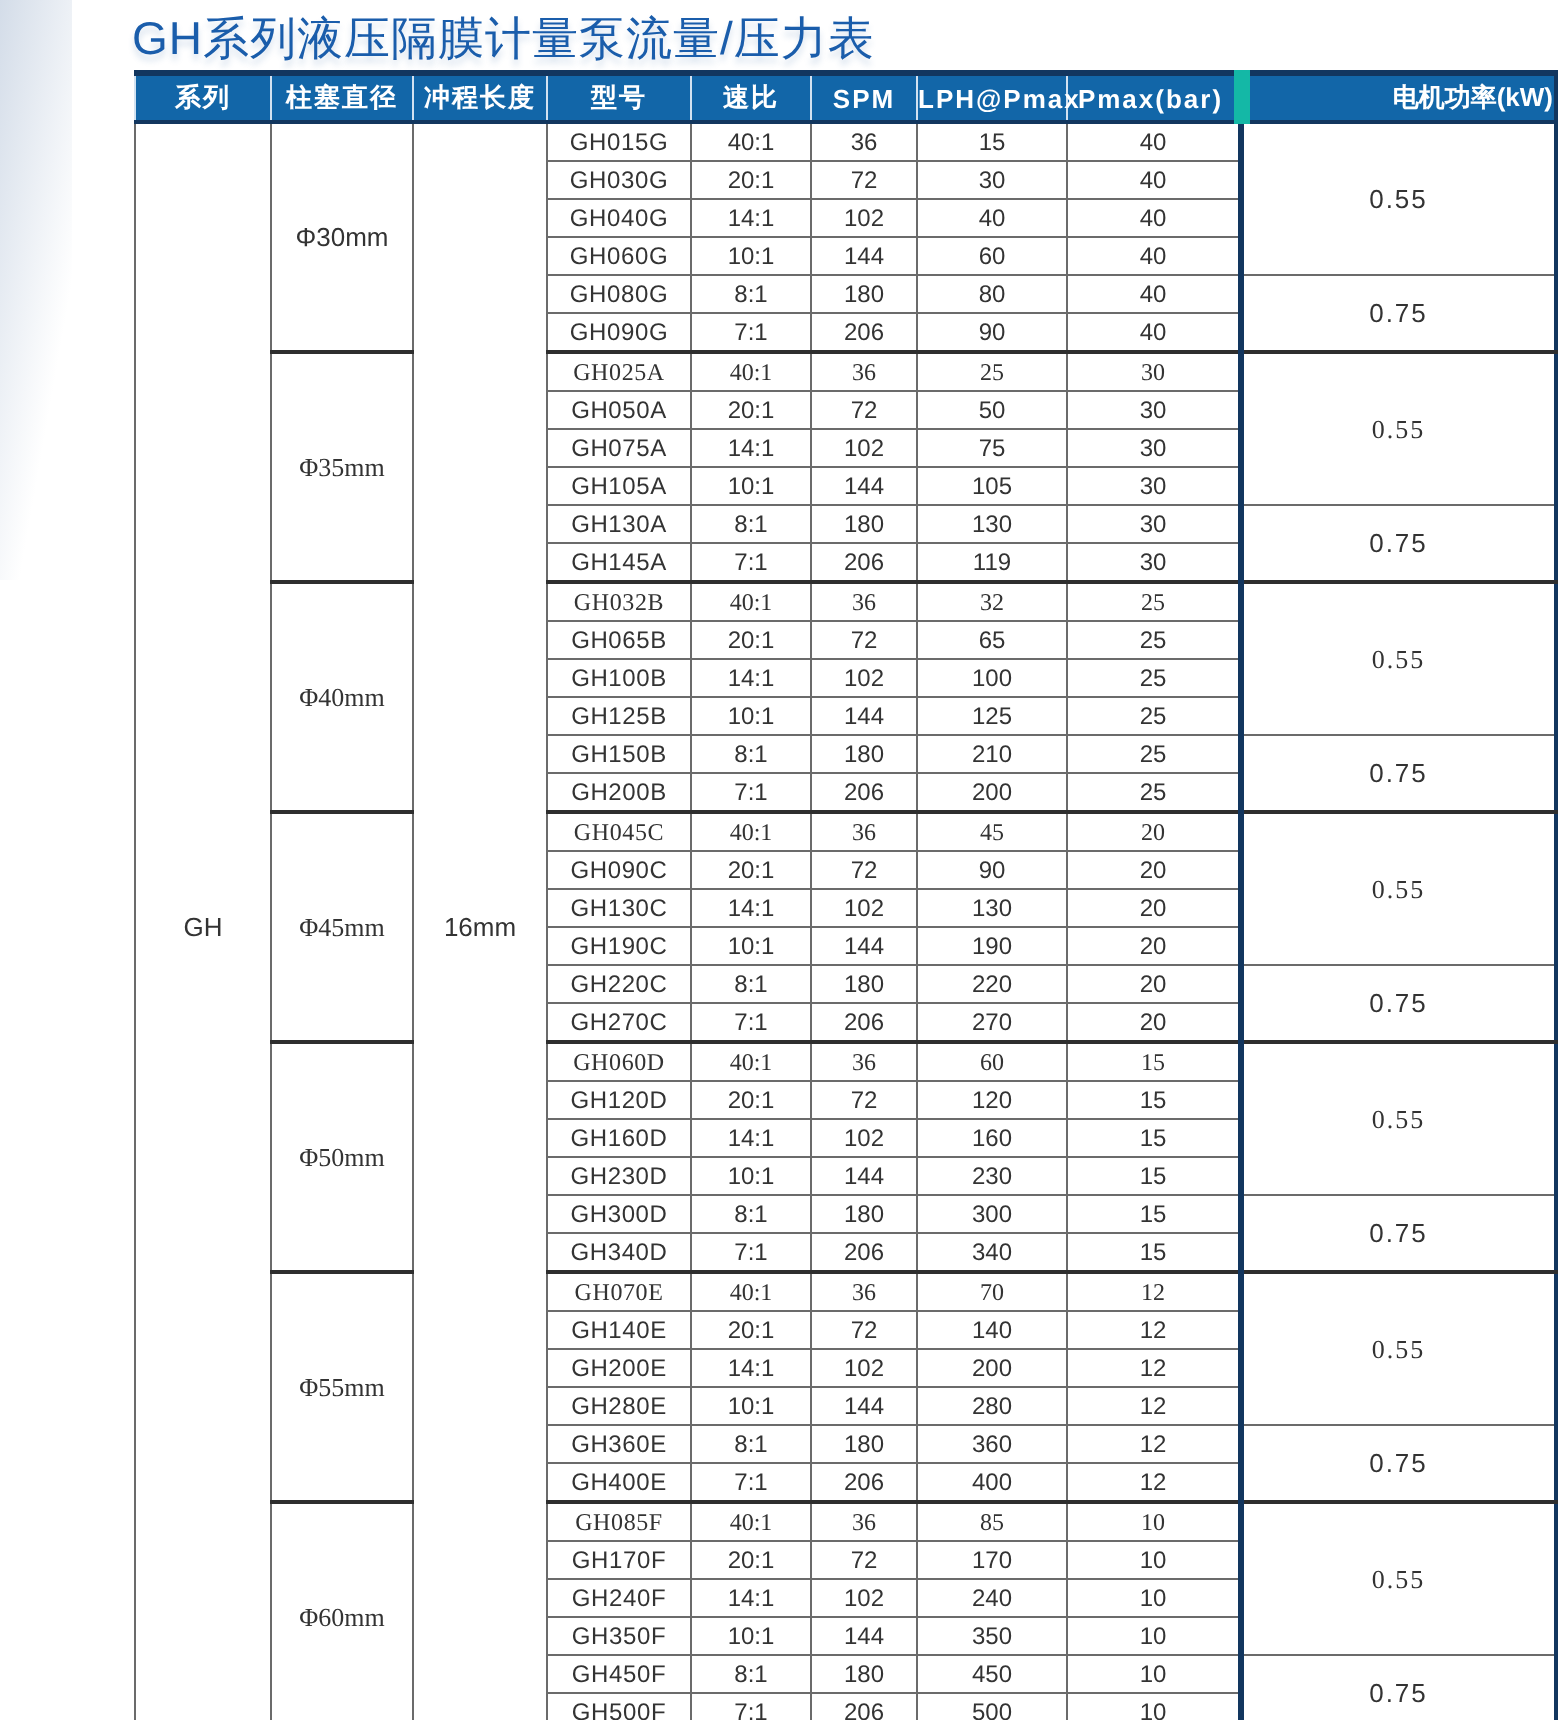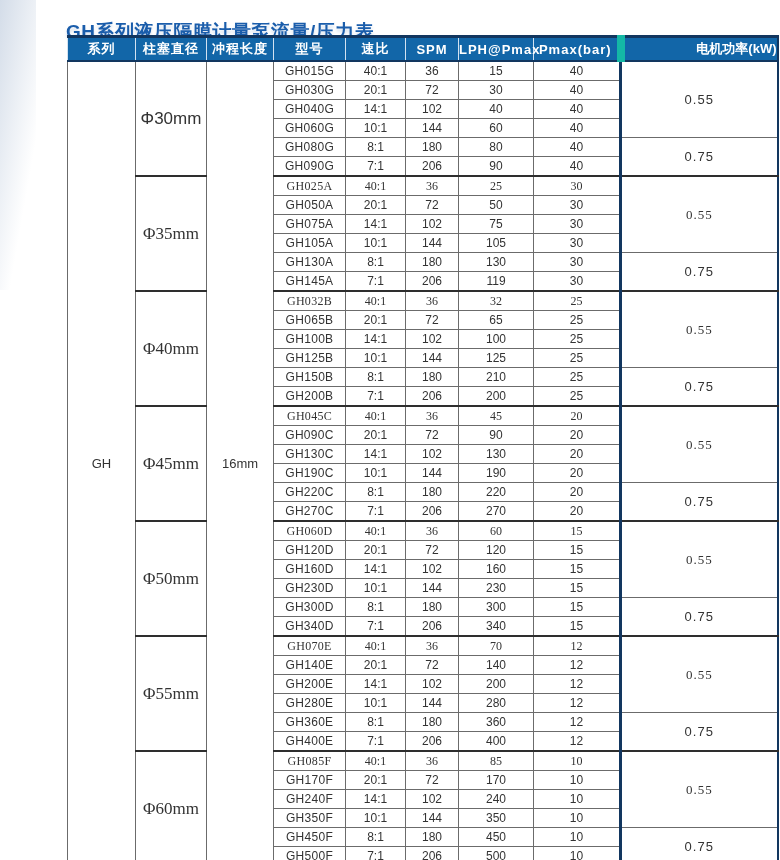--- a/index.html
+++ b/index.html
@@ -8,25 +8,24 @@
     font-family:"Liberation Sans","DejaVu Sans",sans-serif;
     overflow:hidden;
   }
   .edge-shade{
     position:absolute;left:0;top:0;width:36px;height:290px;
     background:linear-gradient(100deg,rgba(168,186,210,0.5),rgba(255,255,255,0) 70%);
     pointer-events:none;
   }
   .page-title{
     position:absolute;left:66px;top:4px;
-    font-size:19px;font-weight:bold;color:#1a5dab;
+    font-size:23px;font-weight:normal;color:#1a5dab;
     letter-spacing:0.5px;
     text-shadow:0 3px 3px rgba(60,110,170,0.22);
     white-space:nowrap;
-    margin-top:15px;
   }
   table.pump-table{
     position:absolute;left:67px;top:35px;
     width:710px;border-collapse:collapse;table-layout:fixed;
     border-top:3px solid #12365f;
     border-left:1px solid #8a8a8a;
     border-right:2px solid #12365f;
     border-bottom:2px solid #3a3a3a;
   }
   .pump-table th{
@@ -42,21 +41,21 @@
   .pump-table td{
     border:1px solid #6b6b6b;
     height:18px;padding:0 2px;
     text-align:center;vertical-align:middle;
     font-size:12px;color:#333333;
     white-space:nowrap;
   }
   .pump-table td.col-power{border-left:3px solid #12365f;font-size:13px;letter-spacing:1px;}
   .pump-table td.group-top{border-top:2px solid #2e2e2e;font-family:Liberation Serif, serif;}
   .pump-table td.col-series,.pump-table td.col-stroke{font-size:13px;}
-  .pump-table td.col-diameter{font-size:17px;text-align:center;}
+  .pump-table td.col-diameter{font-size:13px;text-align:center;}
   .pump-table td.col-model{letter-spacing:0.3px;}
 </style>
 </head>
 <body>
 
 <div class="edge-shade"></div>
 
 <div class="page-title">GH系列液压隔膜计量泵流量/压力表</div>
 
 <table class="pump-table">

